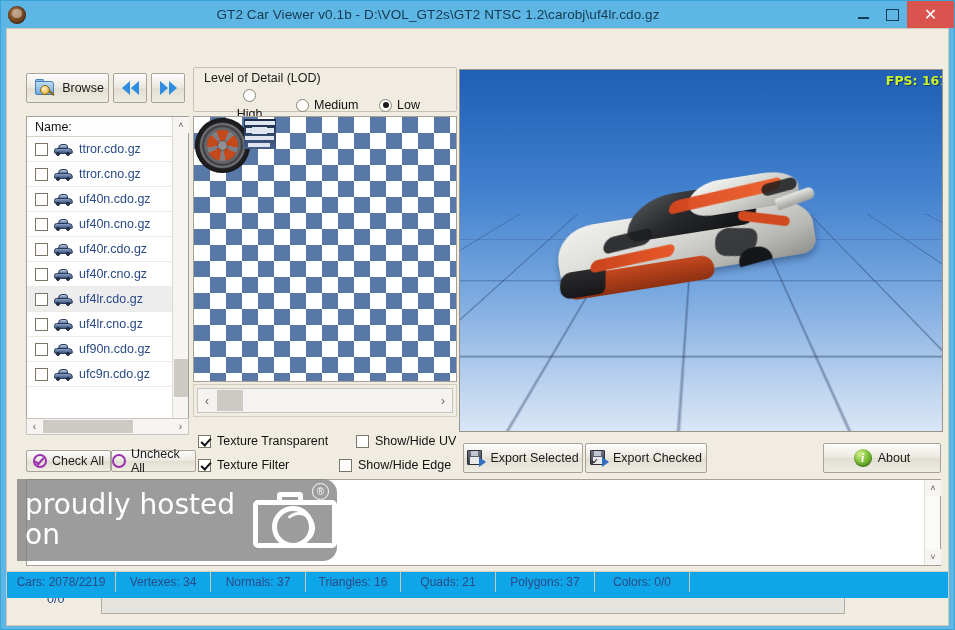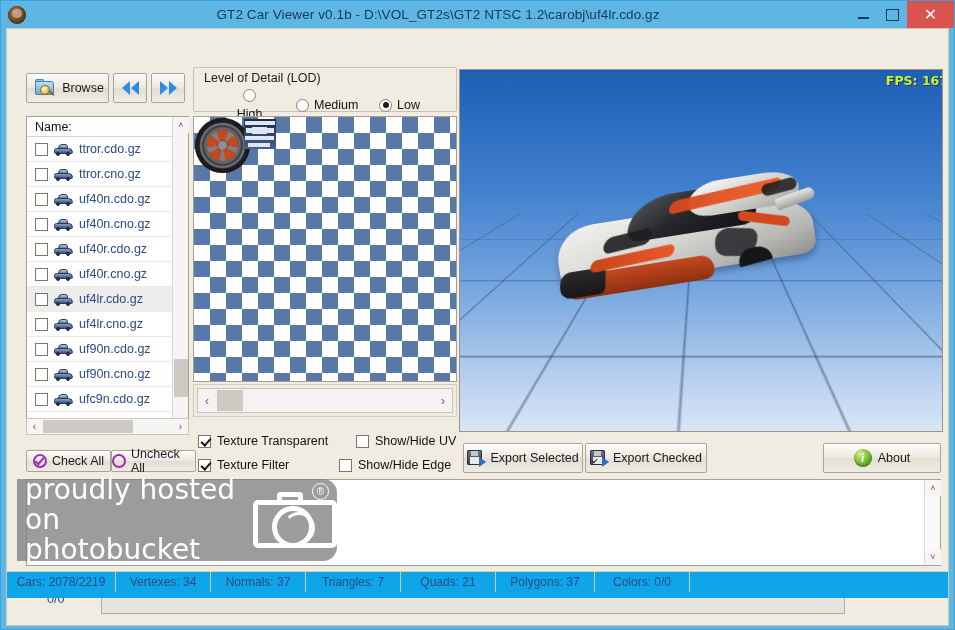--- a/index.html
+++ b/index.html
@@ -631,30 +631,20 @@
           </div>
           <div class="fl-row">
             <span class="cbx"></span>
             <span class="car-icon">
                 <i class="roof"></i>
                 <i class="body"></i>
                 <i class="w1"></i>
                 <i class="w2"></i>
               </span>
             <span>uf90n.cdo.gz</span>
-          </div>
-          <div class="fl-row">
-            <span class="cbx"></span>
-            <span class="car-icon">
-                <i class="roof"></i>
-                <i class="body"></i>
-                <i class="w1"></i>
-                <i class="w2"></i>
-              </span>
-            <span>uf90n.cno.gz</span>
           </div>
           <div class="fl-row">
             <span class="cbx"></span>
             <span class="car-icon">
                 <i class="roof"></i>
                 <i class="body"></i>
                 <i class="w1"></i>
                 <i class="w2"></i>
               </span>
             <span>ufc9n.cdo.gz</span>
@@ -769,39 +759,38 @@
       <div class="logbox">
         <div class="log-vscroll">
           <div class="sb-arrow top">˄</div>
           <div class="sb-arrow bot">˅</div>
         </div>
       </div>
 
       <div class="watermark">
         <div>
           <div class="wm-text">proudly hosted on</div>
-          <div class="wm-text">photobucket</div>
         </div>
         <div class="wm-cam">
           <i class="cbump"></i>
             <i class="cbody"></i>
             <i class="lens1"></i>
             <i class="lens2"></i>
         </div>
         <div class="wm-reg">®</div>
       </div>
 
       <div class="prog-label">0/0</div>
       <div class="progbar"></div>
 
       <div class="statusbar">
         <div class="stat" style="width:109px">Cars: 2078/2219</div>
         <div class="stat" style="width:95px">Vertexes: 34</div>
         <div class="stat" style="width:95px">Normals: 37</div>
-        <div class="stat" style="width:95px">Triangles: 7</div>
+        <div class="stat" style="width:95px">Triangles: 16</div>
         <div class="stat" style="width:95px">Quads: 21</div>
         <div class="stat" style="width:99px">Polygons: 37</div>
         <div class="stat" style="width:95px">Colors: 0/0</div>
       </div>
 
     </div>
   </div>
 </div>
 
 </body></html>

